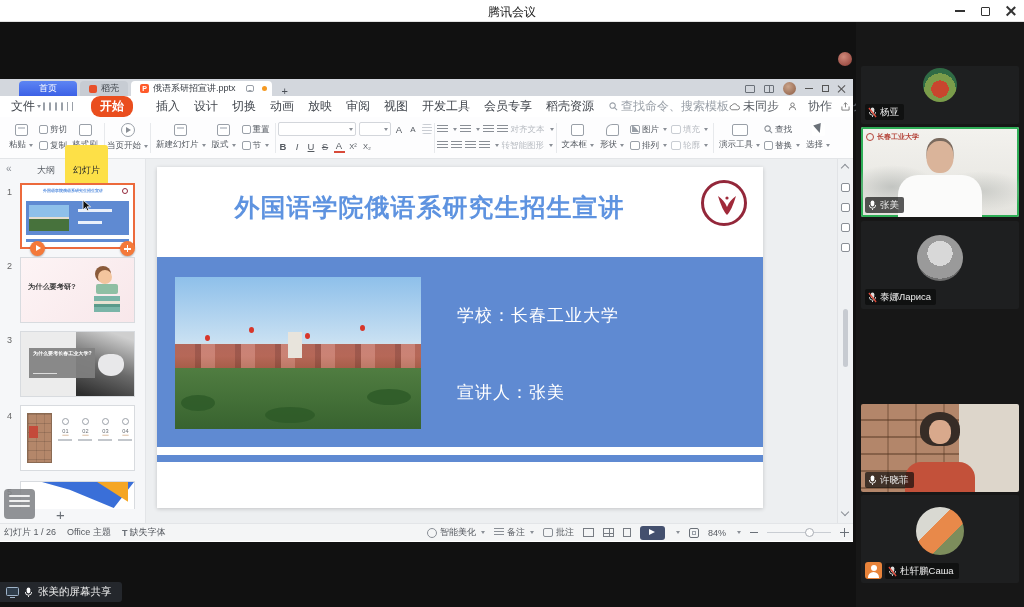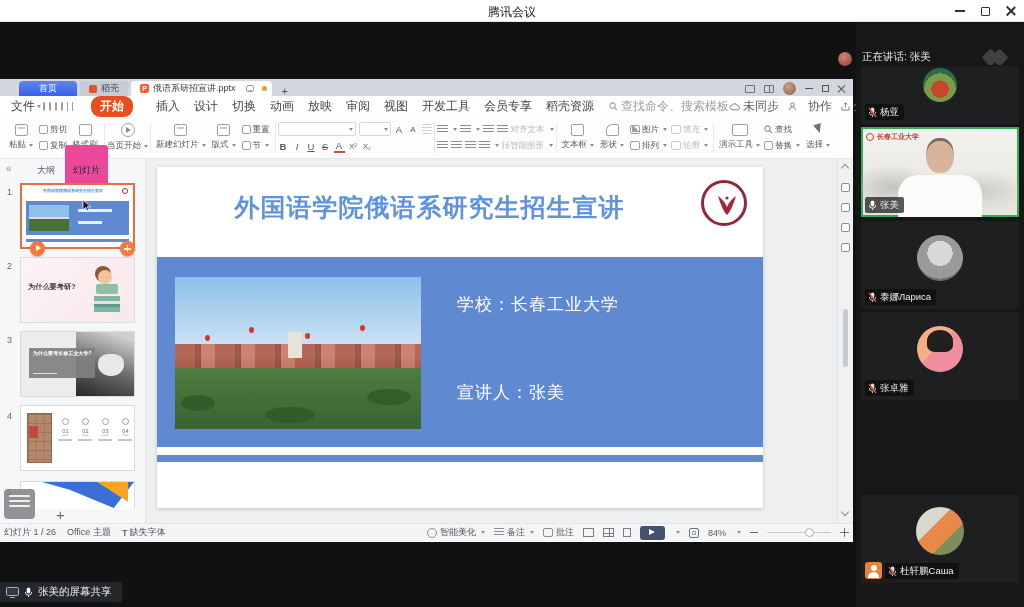--- a/index.html
+++ b/index.html
@@ -79,21 +79,21 @@
 .ltr.b{font-weight:bold}.ltr.i{font-style:italic}.ltr.u{text-decoration:underline}.ltr.s{text-decoration:line-through}
 .pline{width:11px;height:9px;background:repeating-linear-gradient(#8a8f96 0 1px,transparent 1px 3.2px)}
 .dis{color:#b8bcc2}
 .eq{display:flex;align-items:center;gap:3px}
 
 
 .work{display:flex;height:364px}
 .panel{width:146px;background:#f6f7f9;border-right:1px solid #e3e5e8;position:relative;font-size:9px}
 .panel-head{height:22px;display:flex;align-items:center;justify-content:center;gap:10px;color:#5a5f66}
 .pcollapse{position:absolute;left:6px;top:4px;color:#8a8f96;font-size:10px}
-.ptab.active{background:#ec4899;border-radius:3px;padding:19px 8px;color:#23262b}
+.ptab.active{background:#fde047;border-radius:3px;padding:19px 8px;color:#23262b}
 .tnum{position:absolute;left:7px;font-size:9px;color:#666}
 .thumb{position:absolute;left:20px;width:115px;background:#fff;border:1px solid #d8dbdf;overflow:hidden}
 .thumb.sel{border:2px solid #ec6a3c;overflow:visible}
 .t1title{position:absolute;left:2px;top:3px;width:200%;transform:scale(.5);transform-origin:0 0;font-size:8px;font-weight:bold;color:#5e93e0;text-align:center;width:196px}
 .t1logo{position:absolute;right:5px;top:3px;width:6px;height:6px;border:1.5px solid #93273a;border-radius:50%}
 .t1band{position:absolute;left:4px;top:16px;right:4px;height:34px;background:#5f8ad2}
 .t1photo{position:absolute;left:3px;top:4px;width:40px;height:26px;background:linear-gradient(#8ec0ea 0 45%,#e4ddcf 45% 55%,#47723c 55%)}
 .t1bar{position:absolute;left:52px;height:2.5px;width:34px;background:#eaf0fa}
 .t1strip{position:absolute;left:4px;right:4px;top:54px;height:3px;background:#5f8ad2}
 .oc{position:absolute;width:15px;height:15px;border-radius:50%;background:#f4793a;box-shadow:0 1px 2px rgba(0,0,0,.3)}
@@ -558,21 +558,21 @@
               <span class="s-bld"></span>
               <span class="s-tower"></span>
               <span class="s-tree" style="left:6px;bottom:18px"></span>
               <span class="s-tree" style="right:10px;bottom:24px;width:44px"></span>
               <span class="s-tree" style="left:90px;bottom:6px;width:50px"></span>
               <span class="s-lant" style="left:30px;top:58px"></span>
               <span class="s-lant" style="left:74px;top:50px"></span>
               <span class="s-lant" style="left:130px;top:56px"></span>
               <span class="s-lant" style="left:185px;top:48px"></span>
             </div>
-            <div class="s-line" style="top:36px">学校：长春工业大学</div>
+            <div class="s-line" style="top:47px">学校：长春工业大学</div>
             <div class="s-line" style="top:124px">宣讲人：张美</div>
           </div>
           <div class="s-strip"></div>
         </div>
       </div>
 
       <div class="rail">
         <span class="r-up"></span>
         <span class="r-ic" style="top:24px"></span>
         <span class="r-ic" style="top:44px"></span>
@@ -616,27 +616,20 @@
         <span class="zminus"></span>
         <span class="ztrack">
             <span class="zknob"></span>
           </span>
         <span class="zplus"></span>
       </span>
     </div>
   </div>
 
   <div class="sidebar">
-    <div class="speakbar">
-      <span>正在讲话: 张美</span>
-      <span class="wmk">
-          <i></i>
-          <i style="margin-left:-8px"></i>
-        </span>
-    </div>
 
     <div class="tile v2 speaking" style="top:105px;height:90px">
       <span class="mt1"></span>
         <span class="mt2"></span>
       <span class="head"></span>
         <span class="body"></span>
       <span class="wm2">
           <i></i>
           <span>长春工业大学</span>
         </span>
@@ -669,35 +662,35 @@
         <svg width="9" height="11" viewBox="0 0 10 12">
             <rect x="3" y="0.5" width="4" height="6.5" rx="2" fill="#ddd"></rect>
             <path d="M1.5 5.5a3.5 3.5 0 0 0 7 0" fill="none" stroke="#ddd" stroke-width="1"></path>
             <line x1="5" y1="9.3" x2="5" y2="11" stroke="#ddd" stroke-width="1"></line>
             <line x1="1" y1="1" x2="9" y2="11" stroke="#e04a3a" stroke-width="1.4"></line>
           </svg>
         <span>泰娜Лариса</span>
       </span>
     </div>
 
-    <div class="tile" style="top:290px;height:88px">
-      <span class="pav" style="top:14px;width:46px;height:46px;background:linear-gradient(135deg,#f6ae86 0 45%,#ef8f9e 45% 100%);overflow:hidden">
-          <span style="position:absolute;left:10px;top:4px;width:26px;height:22px;border-radius:50% 50% 30% 30%;background:#22201f"></span>
-        </span>
+
+    <div class="tile v5" style="top:382px;height:88px">
+      <span class="shelf"></span>
+      <span class="hair"></span>
+        <span class="face"></span>
+        <span class="body5"></span>
       <span class="badge">
         <svg width="9" height="11" viewBox="0 0 10 12">
-            <rect x="3" y="0.5" width="4" height="6.5" rx="2" fill="#ddd"></rect>
-            <path d="M1.5 5.5a3.5 3.5 0 0 0 7 0" fill="none" stroke="#ddd" stroke-width="1"></path>
-            <line x1="5" y1="9.3" x2="5" y2="11" stroke="#ddd" stroke-width="1"></line>
-            <line x1="1" y1="1" x2="9" y2="11" stroke="#e04a3a" stroke-width="1.4"></line>
+            <rect x="3" y="0.5" width="4" height="6.5" rx="2" fill="#fff"></rect>
+            <path d="M1.5 5.5a3.5 3.5 0 0 0 7 0" fill="none" stroke="#fff" stroke-width="1"></path>
+            <line x1="5" y1="9.3" x2="5" y2="11" stroke="#fff" stroke-width="1"></line>
           </svg>
-        <span>张卓雅</span>
-      </span>
-    </div>
-
+        <span>许晓菲</span>
+      </span>
+    </div>
 
     <div class="tile" style="top:473px;height:88px">
       <span class="pav" style="top:12px;width:48px;height:48px;background:linear-gradient(135deg,#d9d9d2 0 38%,#e8894a 38% 66%,#7d8d5c 66%)"></span>
       <span class="rolebadge"></span>
       <span class="badge off4">
         <svg width="9" height="11" viewBox="0 0 10 12">
             <rect x="3" y="0.5" width="4" height="6.5" rx="2" fill="#ddd"></rect>
             <path d="M1.5 5.5a3.5 3.5 0 0 0 7 0" fill="none" stroke="#ddd" stroke-width="1"></path>
             <line x1="5" y1="9.3" x2="5" y2="11" stroke="#ddd" stroke-width="1"></line>
             <line x1="1" y1="1" x2="9" y2="11" stroke="#e04a3a" stroke-width="1.4"></line>

